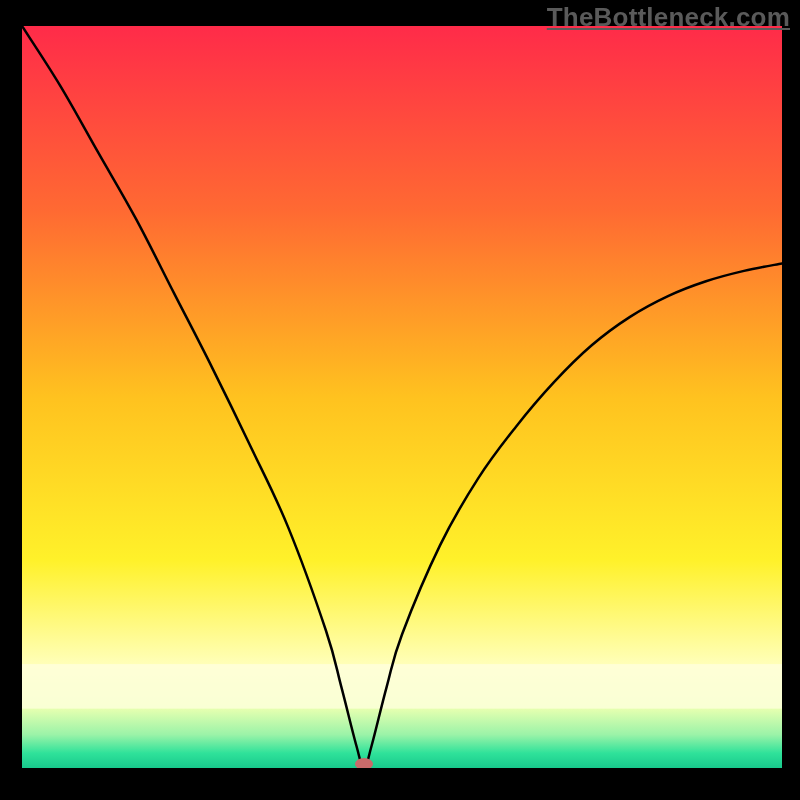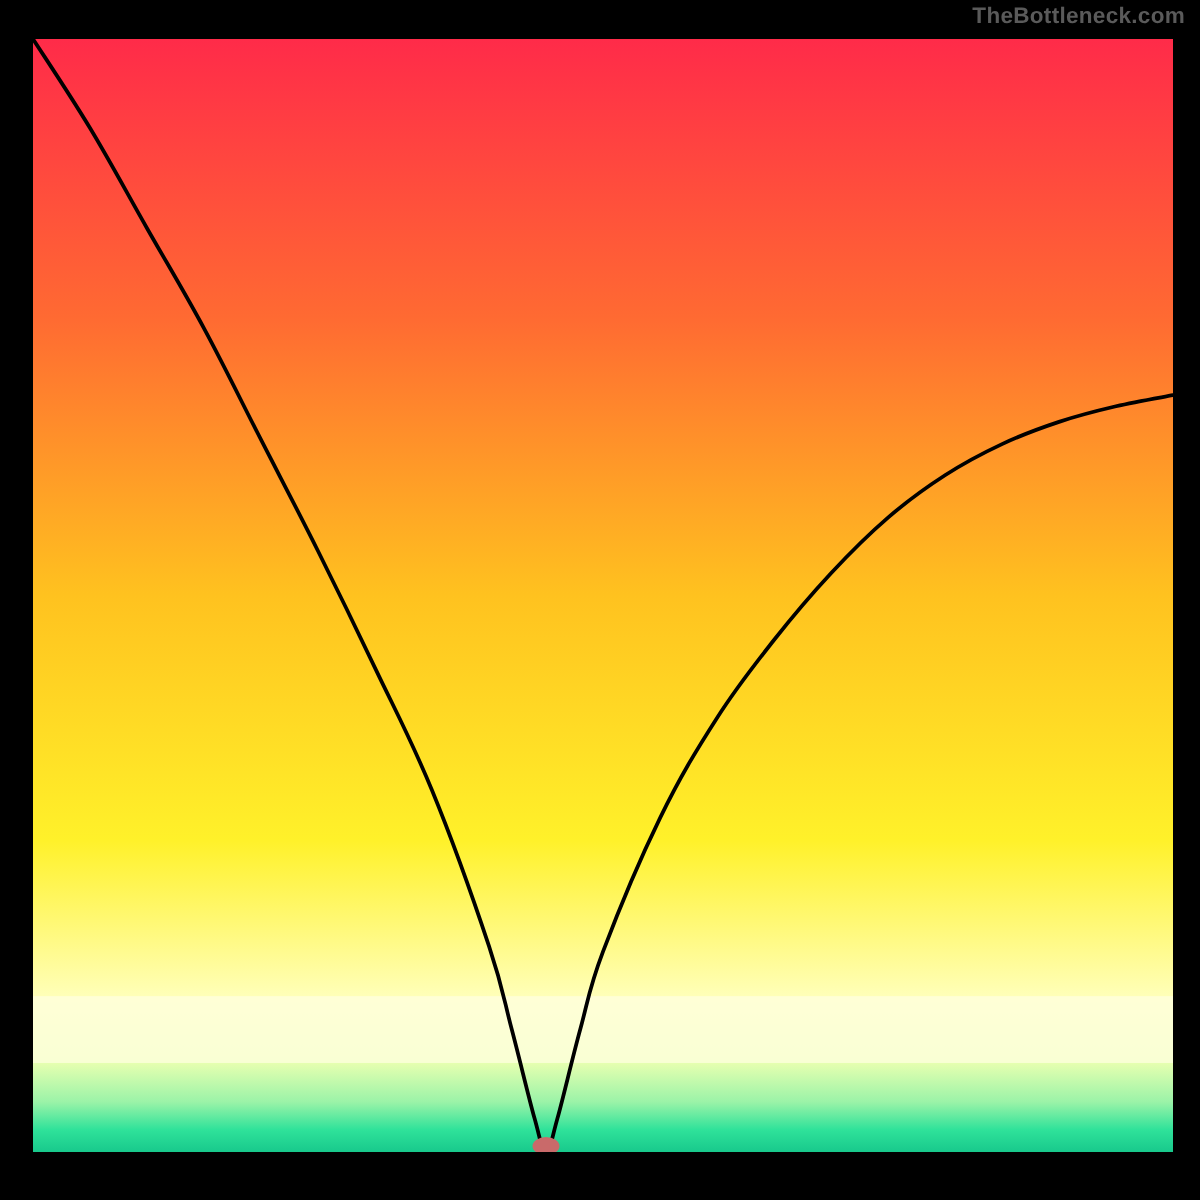--- a/index.html
+++ b/index.html
@@ -15,24 +15,25 @@
     position: relative;
     width: 800px;
     height: 800px;
     background: #000;
   }
   .watermark {
     position: absolute;
     top: 2px;
     right: 10px;
     color: #5a5a5a;
-    font-size: 15px;
+    font-size: 26px;
     font-weight: 600;
     letter-spacing: 0.2px;
     z-index: 10;
+    text-decoration: underline;
   }
   .plot-wrap {
     position: absolute;
     left: 22px;
     top: 26px;
     width: 760px;
     height: 742px;
   }
   svg { display: block; }
   .grad-rect { }

